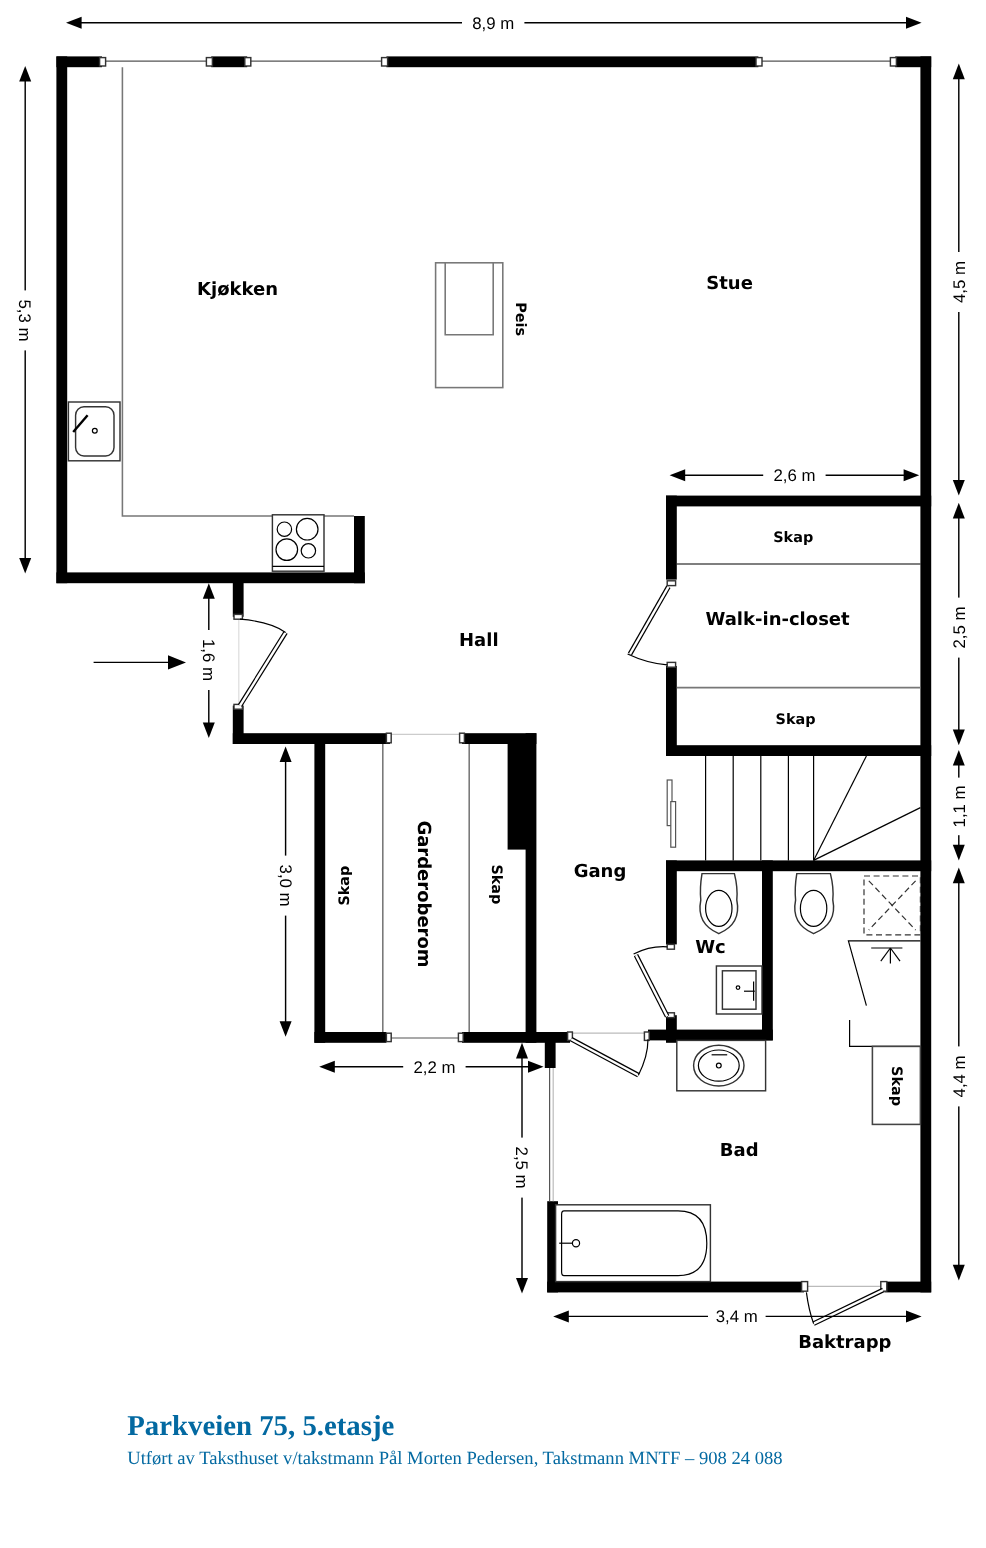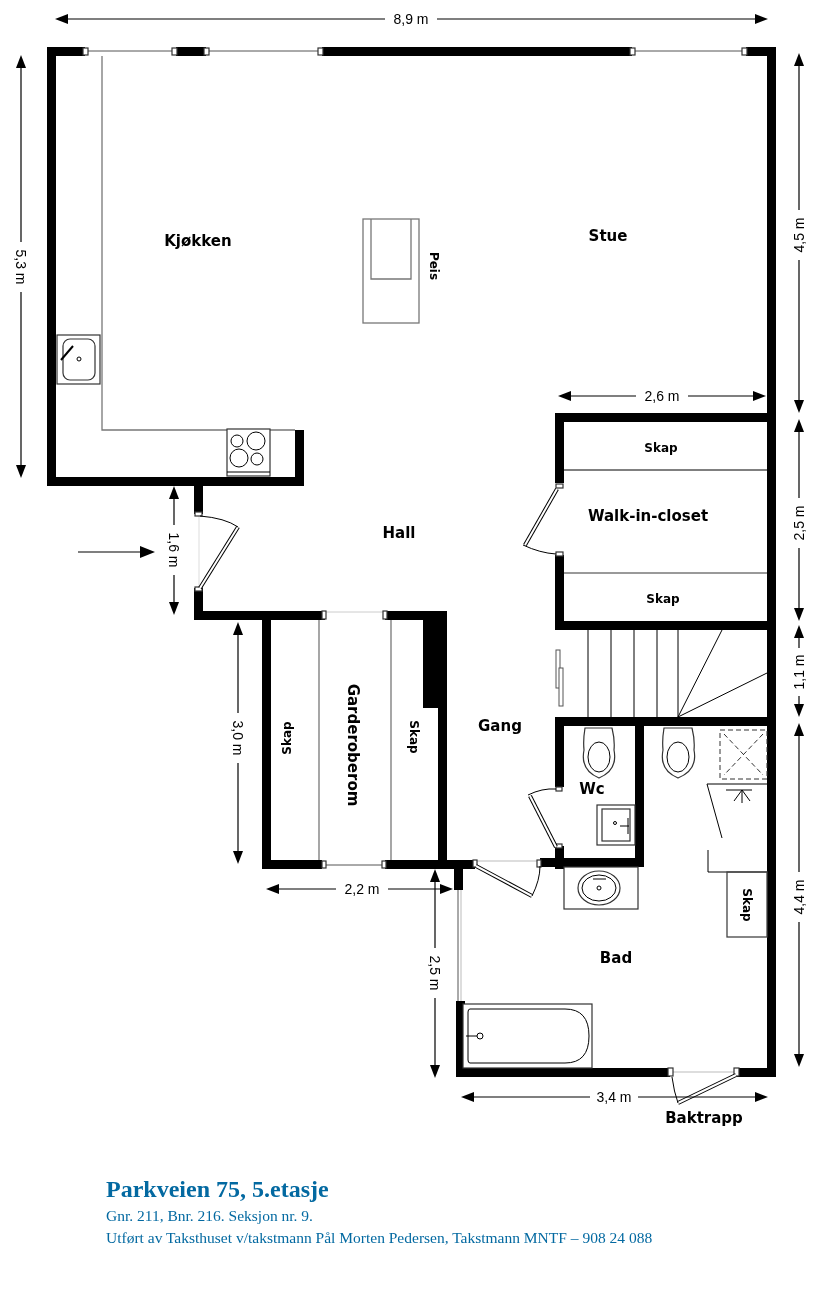--- a/index.html
+++ b/index.html
@@ -314,15 +314,14 @@
     <line class="dim" x1="467" y1="1097" x2="762" y2="1097"></line>
     <polygon class="arrow" points="461,1097 474,1092 474,1102"></polygon>
     <polygon class="arrow" points="768,1097 755,1092 755,1102"></polygon>
     <rect class="dim-bg" x="590" y="1087" width="48" height="20"></rect>
     <text class="dim-label" x="614" y="1102" text-anchor="middle">3,4 m</text>
   </g>
 </svg>
 
 <div class="footer">
   <div class="title">Parkveien 75, 5.etasje</div>
-  <div class="line">Gnr. 211, Bnr. 216. Seksjon nr. 9.</div>
   <div class="line">Utført av Taksthuset v/takstmann Pål Morten Pedersen, Takstmann MNTF – 908 24 088</div>
 </div>
 
 </body></html>

